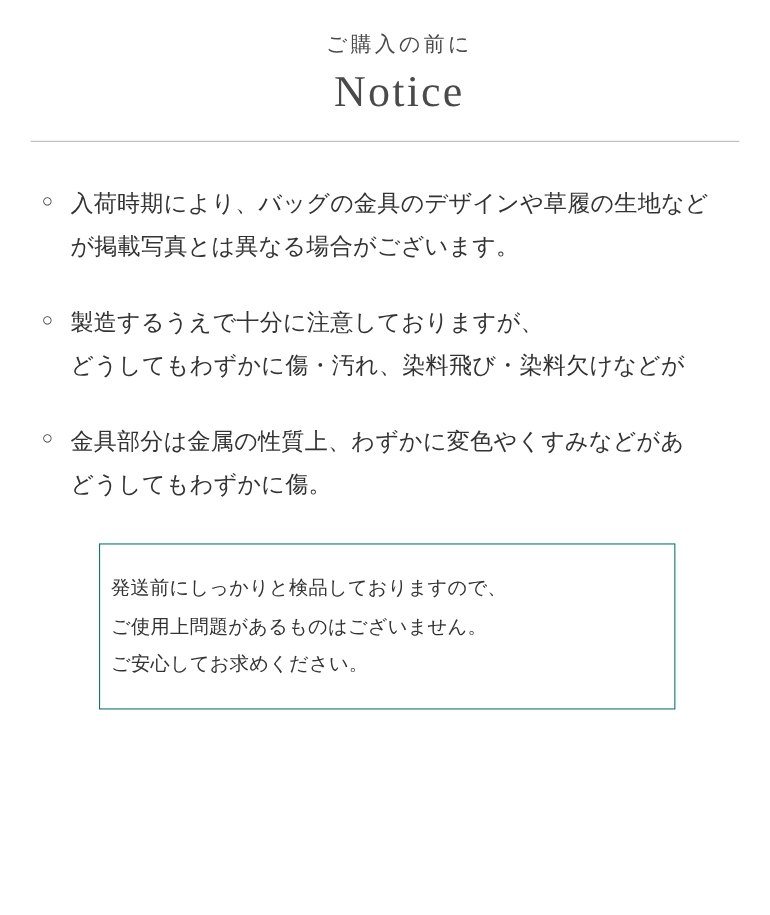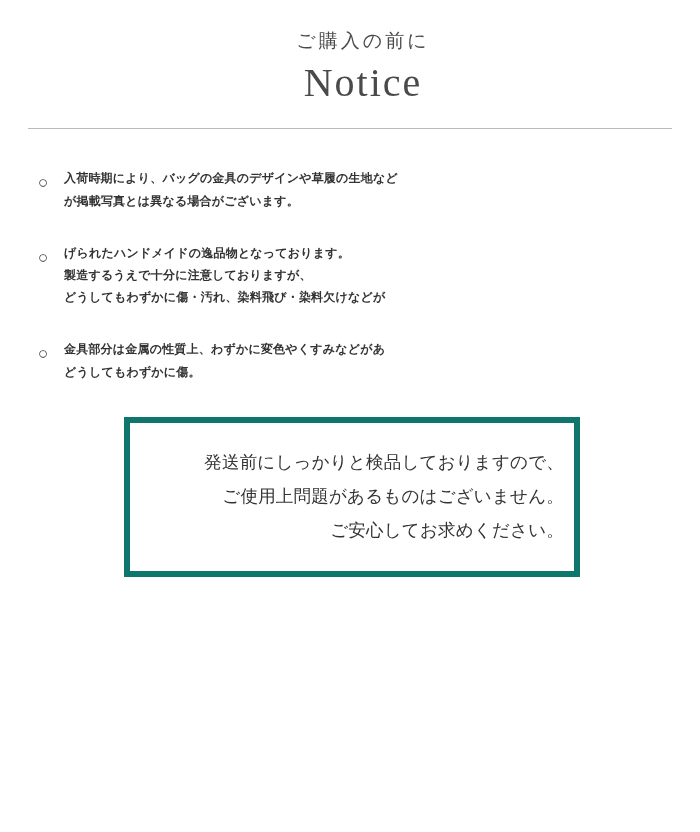--- a/index.html
+++ b/index.html
@@ -61,40 +61,39 @@
   .bullet {
     position: absolute;
     left: 0;
     top: 0;
     font-size: 17px;
     line-height: 1.85;
     color: #3c3c3c;
   }
   .lines {
     font-family: "Liberation Sans", "DejaVu Sans", sans-serif;
-    font-size: 12px;
+    font-size: 21px;
     line-height: 1.85;
     color: #333333;
     letter-spacing: 0.2px;
-    font-weight: bold;
   }
   .line {
     white-space: nowrap;
   }
   .notebox-wrap {
     display: flex;
     justify-content: center;
     margin-top: 34px;
   }
   .notebox {
-    width: 456px;
-    border: 6px solid #0f766e;
+    width: 524px;
+    border: 1px solid #0f766e;
     padding: 22px 10px 24px 10px;
     box-sizing: border-box;
-    text-align: right;
+    text-align: left;
   }
   .notebox .nline {
     font-family: "Liberation Sans", "DejaVu Sans", sans-serif;
     font-size: 17.5px;
     line-height: 1.95;
     color: #333333;
     letter-spacing: 0.2px;
   }
 </style>
 </head>
@@ -118,21 +117,20 @@
           <div class="line">入荷時期により、バッグの金具のデザインや草履の生地など</div>
           <div class="line">が掲載写真とは異なる場合がございます。</div>
         </div>
       </div>
     </div>
 
     <div class="item">
       <div class="item-inner">
         <span class="bullet">○</span>
         <div class="lines">
-          <div class="line">げられたハンドメイドの逸品物となっております。</div>
           <div class="line">製造するうえで十分に注意しておりますが、</div>
           <div class="line">どうしてもわずかに傷・汚れ、染料飛び・染料欠けなどが</div>
         </div>
       </div>
     </div>
 
     <div class="item">
       <div class="item-inner">
         <span class="bullet">○</span>
         <div class="lines">

